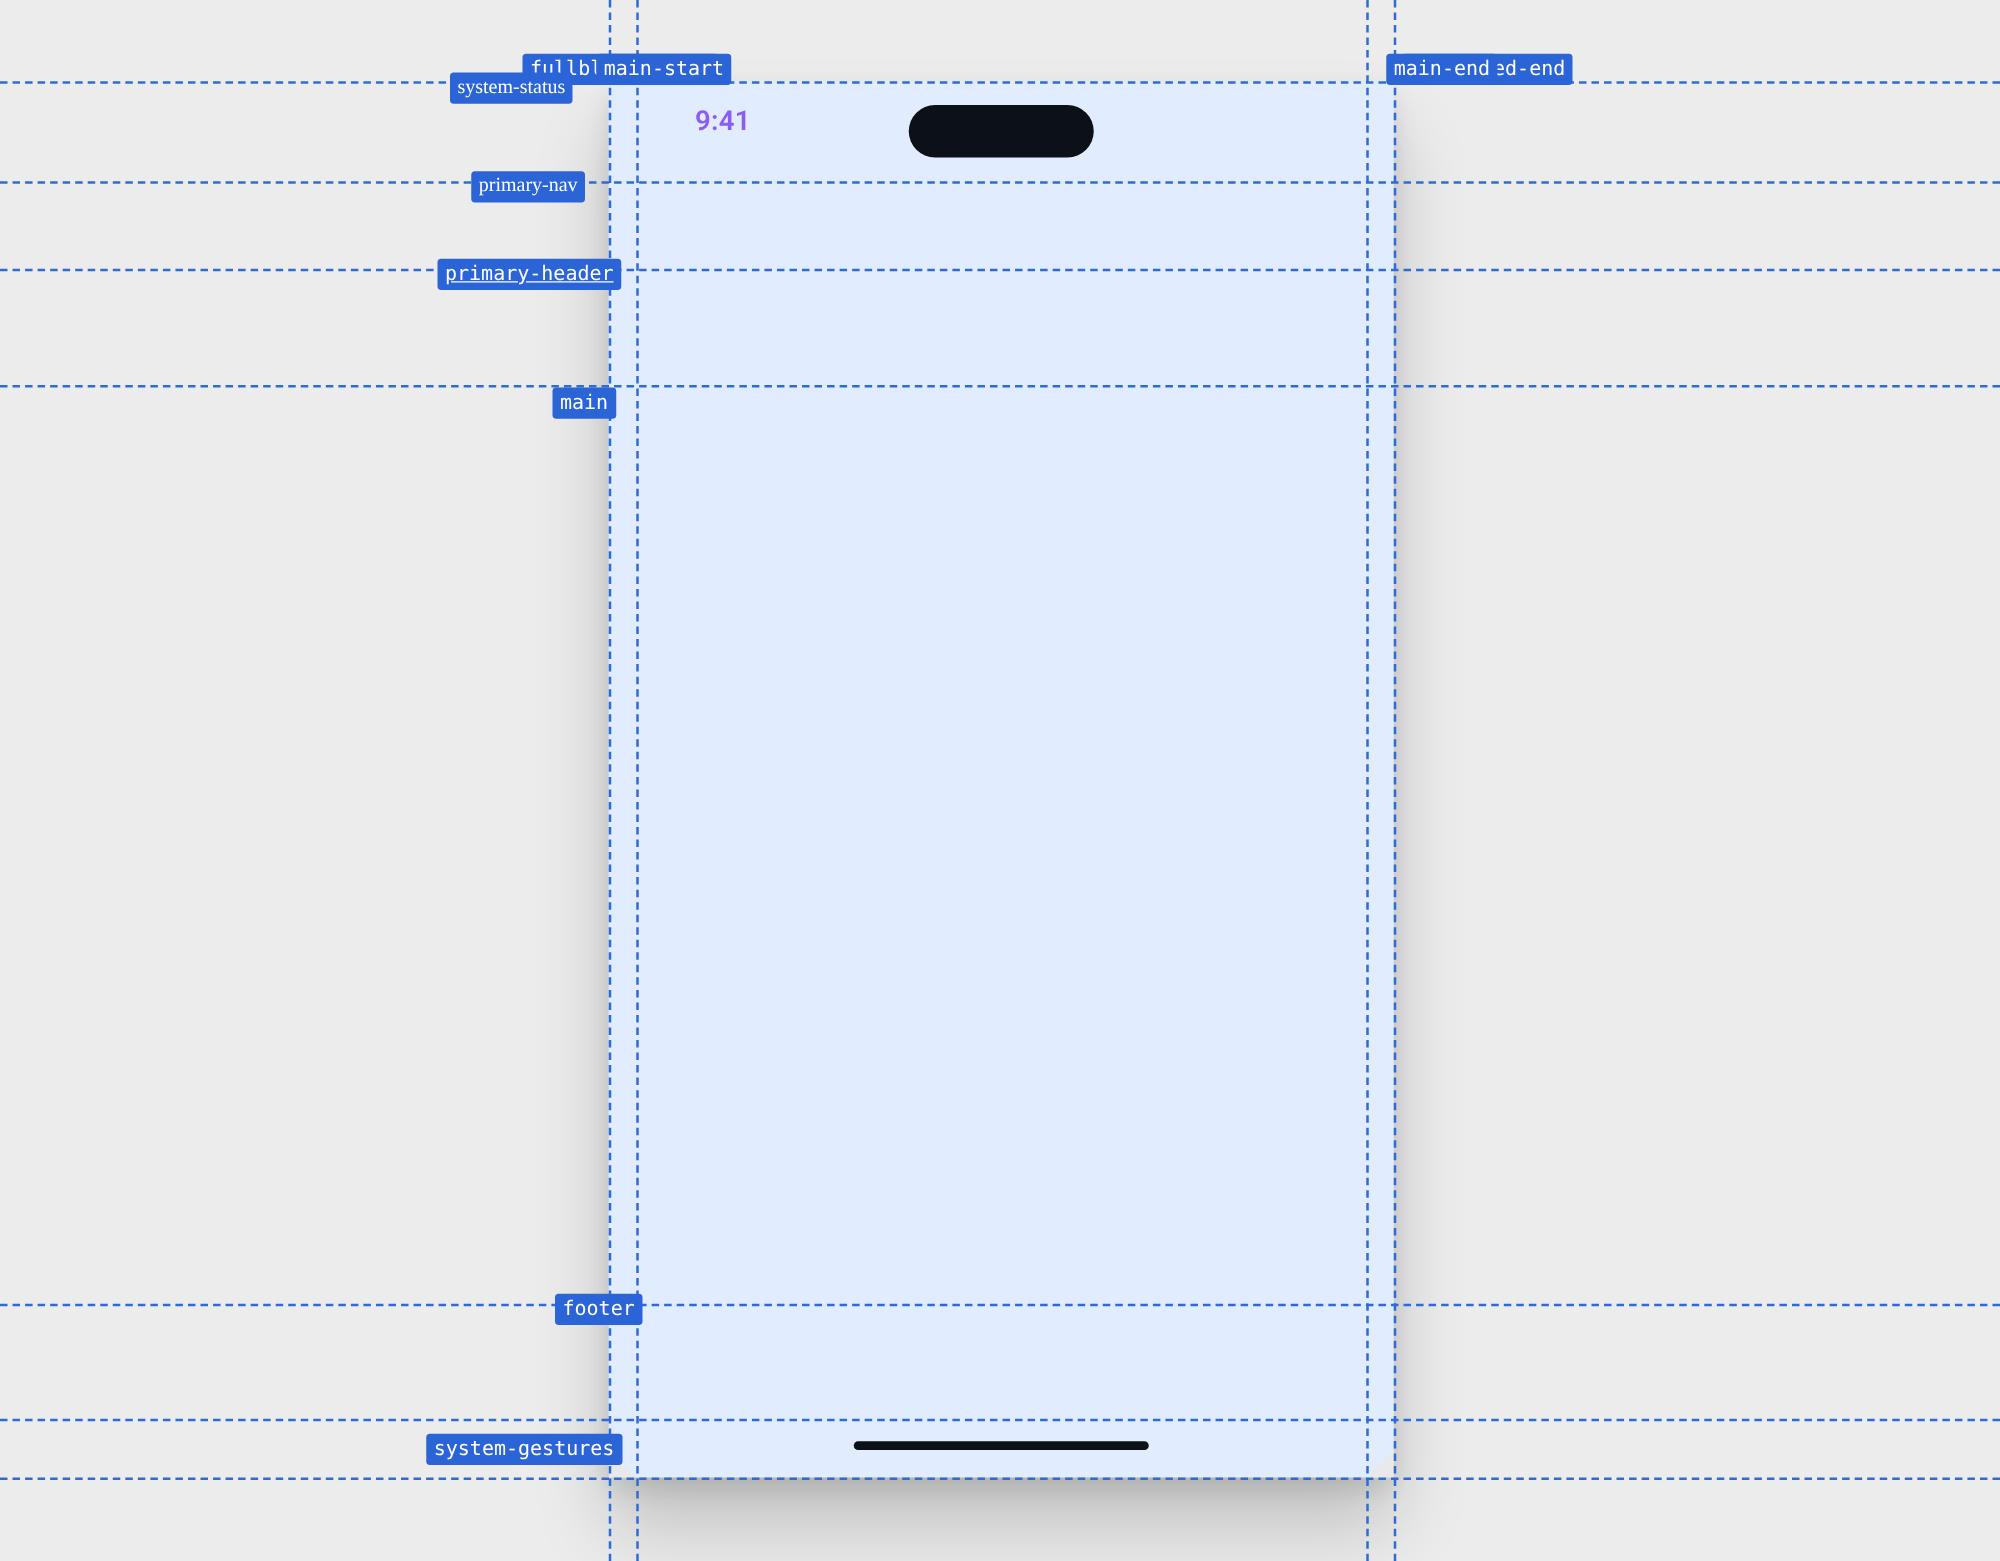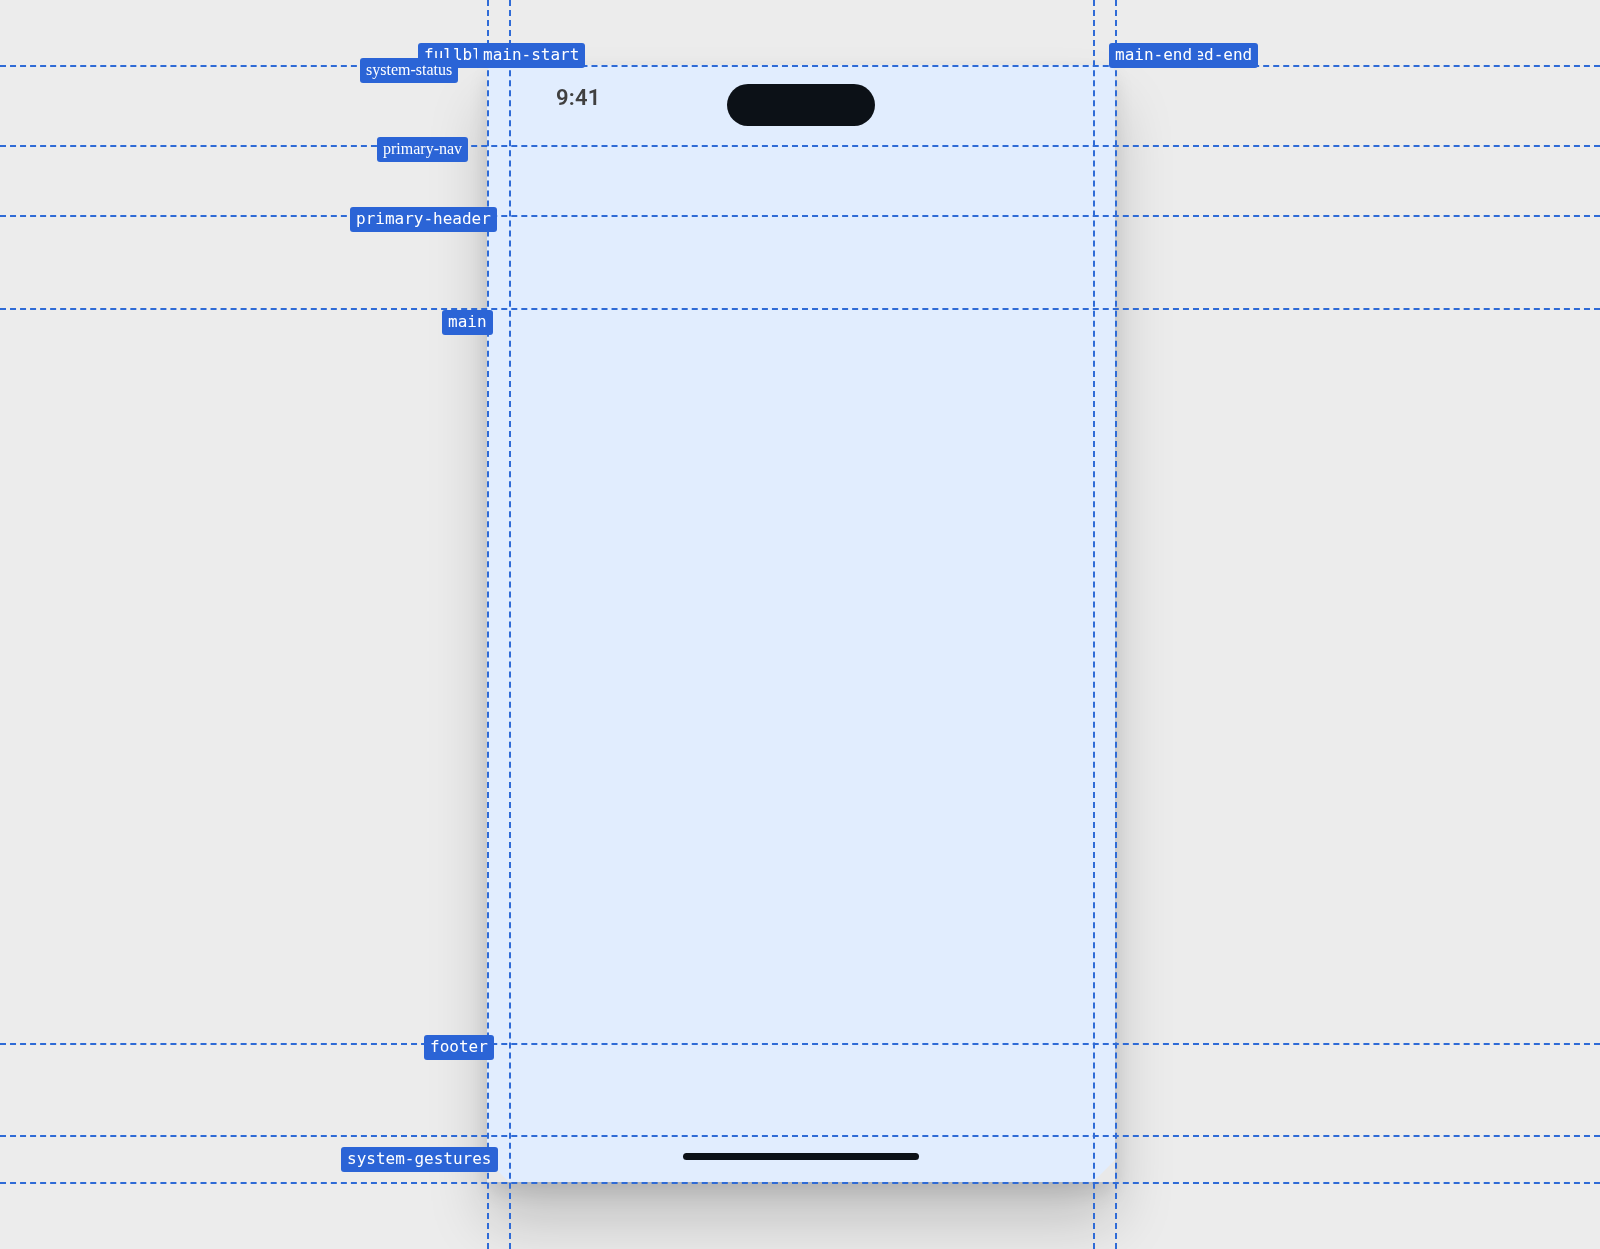--- a/index.html
+++ b/index.html
@@ -56,21 +56,21 @@
       border-left: 22px solid transparent;
       border-bottom: 22px solid #e9e9e9;
     }
 
     .time {
       position: absolute;
       left: 69px;
       top: 20px;
       font-size: 22px;
       font-weight: 600;
-      color: #404040;
+      color: #8b5cf6;
       letter-spacing: 0.2px;
     }
 
     .notch {
       position: absolute;
       left: 50%;
       transform: translateX(-50%);
       top: 19px;
       width: 148px;
       height: 42px;
@@ -144,17 +144,17 @@
     <div class="hline" style="top: 308px;"></div>
     <div class="hline" style="top: 1043px;"></div>
     <div class="hline" style="top: 1135px;"></div>
     <div class="hline" style="top: 1182px;"></div>
     <div class="label" style="left: 418px; top: 43px;">fullbleed-start</div>
     <div class="label" style="left: 1121px; top: 43px;">fullbleed-end</div>
     <div class="label" style="left: 461px; top: 43px; margin-left: 16px;">main-start</div>
     <div class="label" style="left: 1109px; top: 43px;">main-end</div>
     <div class="label" style="left: 360px; top: 58px; font-family: Liberation Serif, serif;">system-status</div>
     <div class="label" style="left: 377px; top: 137px; font-family: Liberation Serif, serif;">primary-nav</div>
-    <div class="label" style="left: 350px; top: 207px;">primary-header</div>
+    <div class="label" style="left: 350px; top: 207px; text-decoration: underline;">primary-header</div>
     <div class="label" style="left: 442px; top: 300px; margin-top: 10px;">main</div>
-    <div class="label" style="left: 424px; top: 1035px;">footer</div>
+    <div class="label" style="left: 444px; top: 1035px;">footer</div>
     <div class="label" style="left: 341px; top: 1127px; margin-top: 20px;">system-gestures</div>
   </div>
 
 </body></html>

